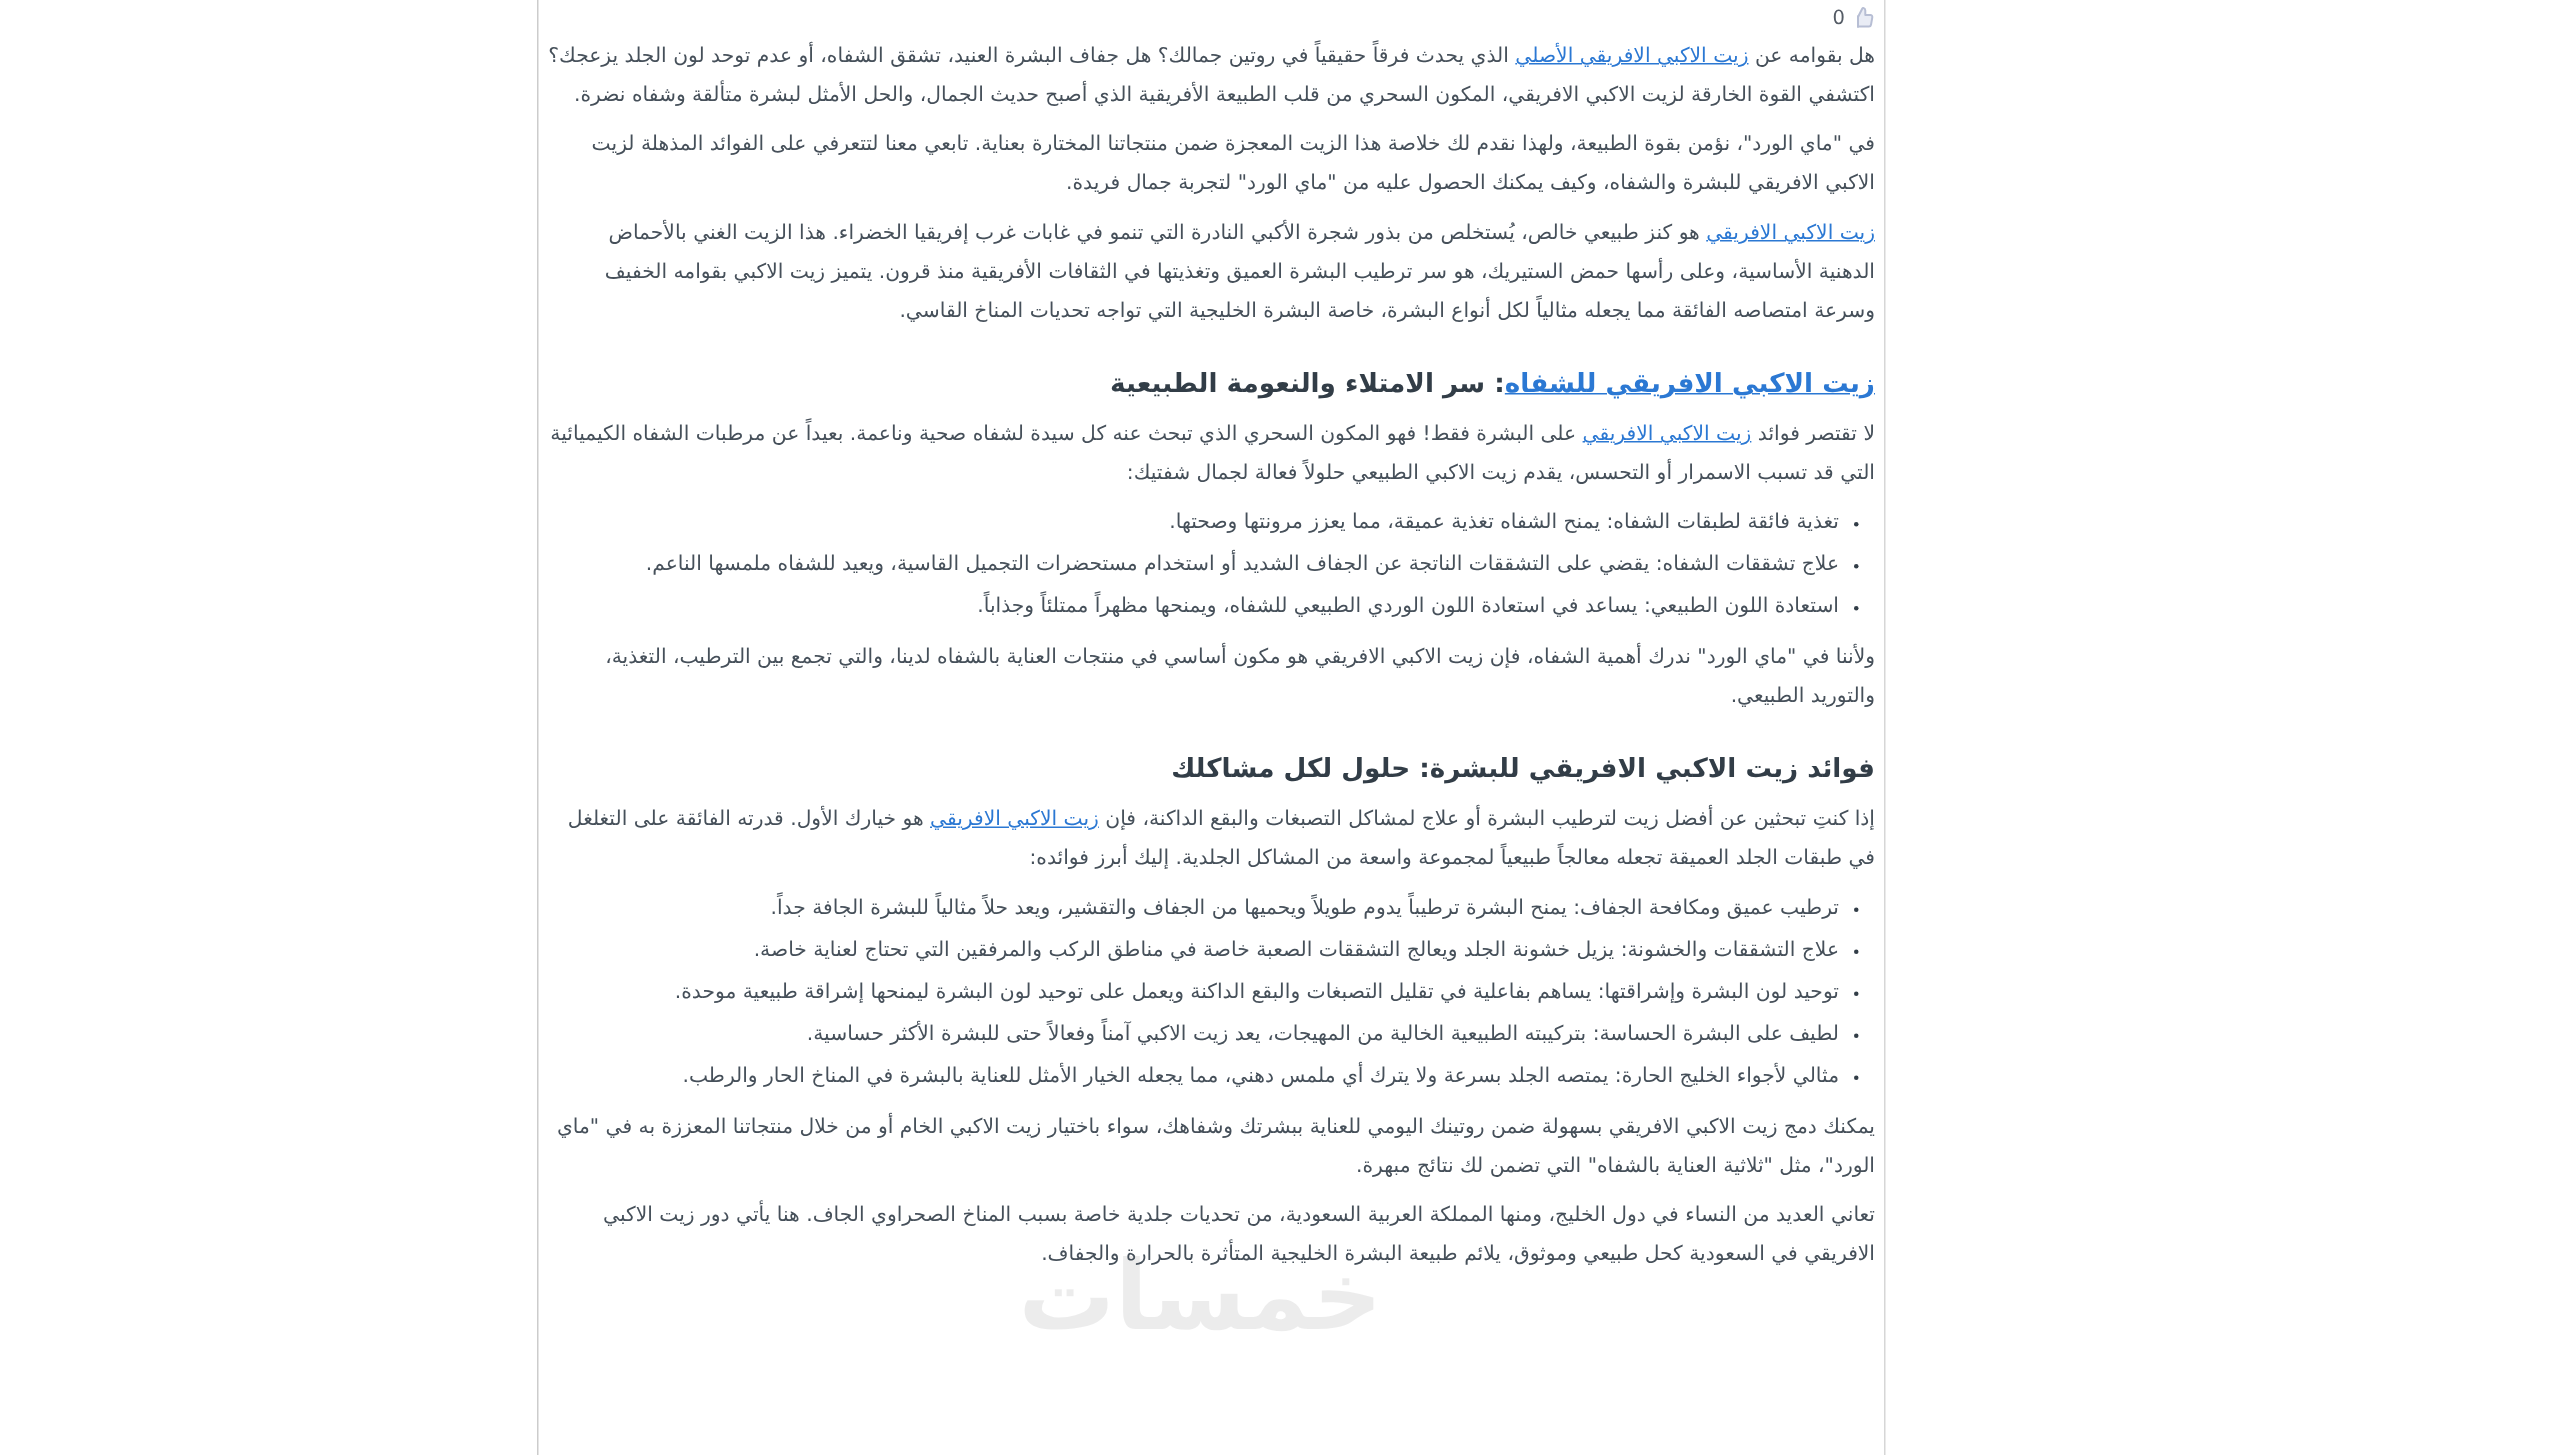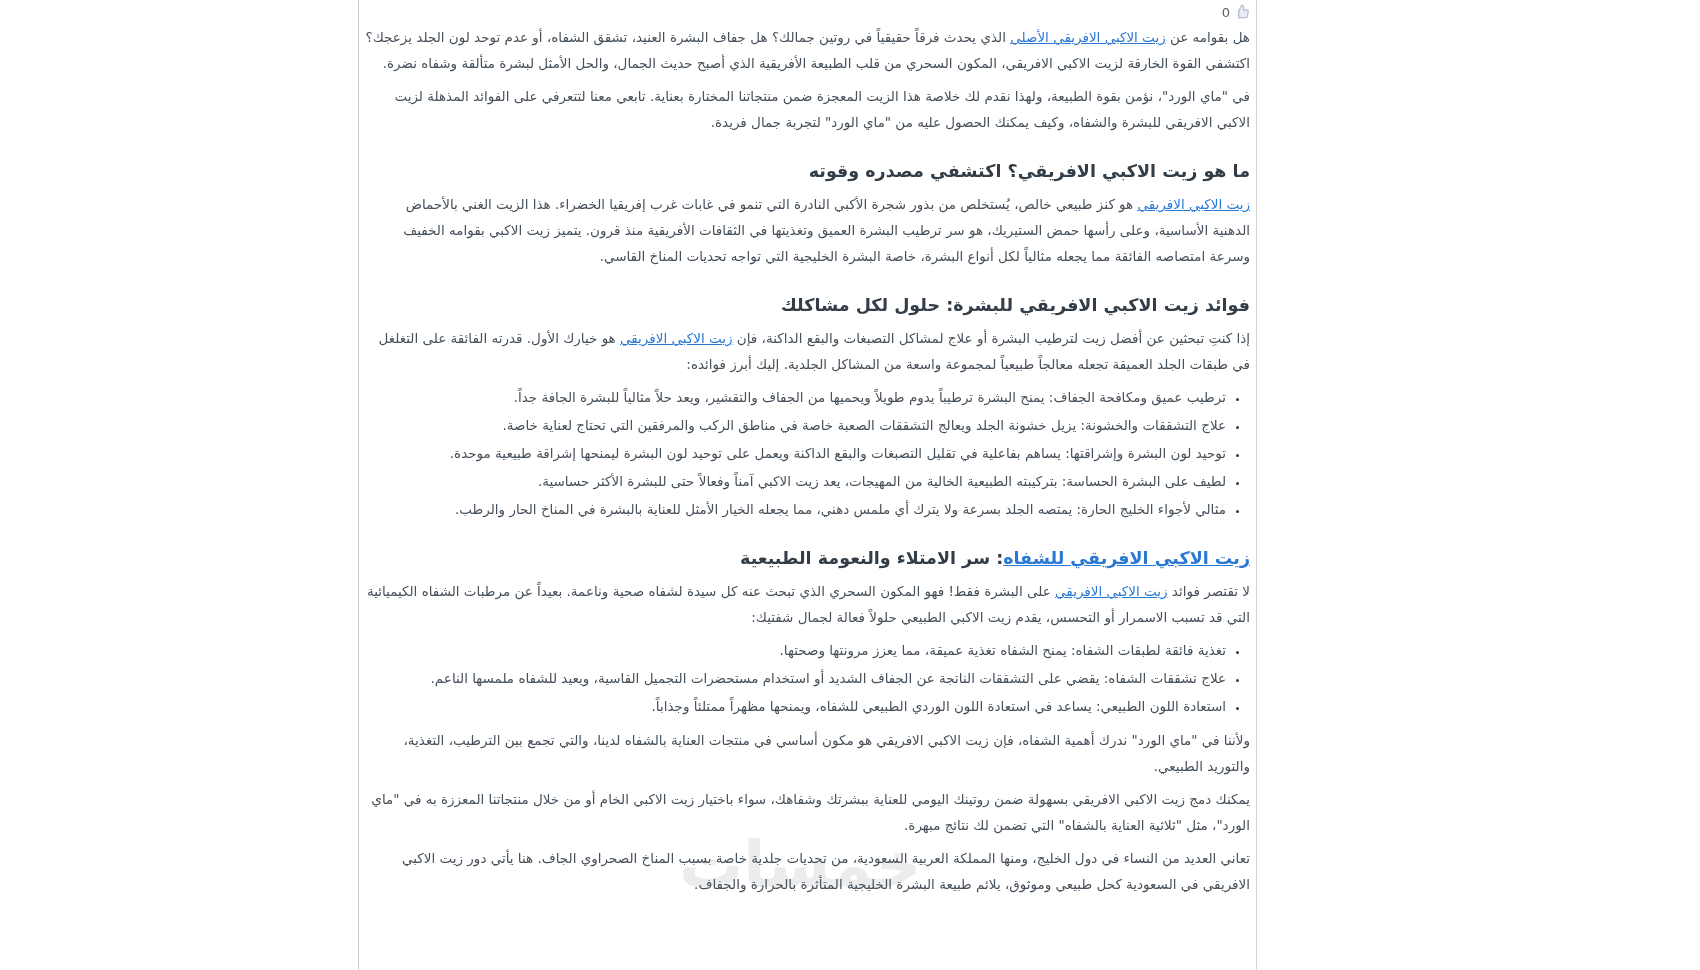--- a/index.html
+++ b/index.html
@@ -92,43 +92,42 @@
         </svg>
       </span>
       <span class="likes-count">0</span>
     </div>
     <div id="sections-root">
         <section>
           <p class="para"><span>هل بقوامه عن </span><a class="inline-link" href="#">زيت الاكبي الافريقي الأصلي</a><span> الذي يحدث فرقاً حقيقياً في روتين جمالك؟ هل جفاف البشرة العنيد، تشقق الشفاه، أو عدم توحد لون الجلد يزعجك؟ اكتشفي القوة الخارقة لزيت الاكبي الافريقي، المكون السحري من قلب الطبيعة الأفريقية الذي أصبح حديث الجمال، والحل الأمثل لبشرة متألقة وشفاه نضرة.</span></p>
           <p class="para"><span>في "ماي الورد"، نؤمن بقوة الطبيعة، ولهذا نقدم لك خلاصة هذا الزيت المعجزة ضمن منتجاتنا المختارة بعناية. تابعي معنا لتتعرفي على الفوائد المذهلة لزيت الاكبي الافريقي للبشرة والشفاه، وكيف يمكنك الحصول عليه من "ماي الورد" لتجربة جمال فريدة.</span></p>
         </section>
         <section>
-          <h2 class="sec-heading"><span>ما هو زيت الاكبي الافريقي؟ اكتشفي مصدره وقوته</span></h2>
           <p class="para"><a class="inline-link" href="#">زيت الاكبي الافريقي</a><span> هو كنز طبيعي خالص، يُستخلص من بذور شجرة الأكبي النادرة التي تنمو في غابات غرب إفريقيا الخضراء. هذا الزيت الغني بالأحماض الدهنية الأساسية، وعلى رأسها حمض الستيريك، هو سر ترطيب البشرة العميق وتغذيتها في الثقافات الأفريقية منذ قرون. يتميز زيت الاكبي بقوامه الخفيف وسرعة امتصاصه الفائقة مما يجعله مثالياً لكل أنواع البشرة، خاصة البشرة الخليجية التي تواجه تحديات المناخ القاسي.</span></p>
+        </section>
+        <section>
+          <h2 class="sec-heading"><a class="inline-link" href="#">زيت الاكبي الافريقي للشفاه</a><span>: سر الامتلاء والنعومة الطبيعية</span></h2>
+          <p class="para"><span>لا تقتصر فوائد </span><a class="inline-link" href="#">زيت الاكبي الافريقي</a><span> على البشرة فقط! فهو المكون السحري الذي تبحث عنه كل سيدة لشفاه صحية وناعمة. بعيداً عن مرطبات الشفاه الكيميائية التي قد تسبب الاسمرار أو التحسس، يقدم زيت الاكبي الطبيعي حلولاً فعالة لجمال شفتيك:</span></p>
+          <ul class="bullet-list">
+            <li><span>تغذية فائقة لطبقات الشفاه: يمنح الشفاه تغذية عميقة، مما يعزز مرونتها وصحتها.</span></li>
+            <li><span>علاج تشققات الشفاه: يقضي على التشققات الناتجة عن الجفاف الشديد أو استخدام مستحضرات التجميل القاسية، ويعيد للشفاه ملمسها الناعم.</span></li>
+            <li><span>استعادة اللون الطبيعي: يساعد في استعادة اللون الوردي الطبيعي للشفاه، ويمنحها مظهراً ممتلئاً وجذاباً.</span></li>
+          </ul>
+          <p class="para"><span>ولأننا في "ماي الورد" ندرك أهمية الشفاه، فإن زيت الاكبي الافريقي هو مكون أساسي في منتجات العناية بالشفاه لدينا، والتي تجمع بين الترطيب، التغذية، والتوريد الطبيعي.</span></p>
         </section>
         <section>
           <h2 class="sec-heading"><span>فوائد زيت الاكبي الافريقي للبشرة: حلول لكل مشاكلك</span></h2>
           <p class="para"><span>إذا كنتِ تبحثين عن أفضل زيت لترطيب البشرة أو علاج لمشاكل التصبغات والبقع الداكنة، فإن </span><a class="inline-link" href="#">زيت الاكبي الافريقي</a><span> هو خيارك الأول. قدرته الفائقة على التغلغل في طبقات الجلد العميقة تجعله معالجاً طبيعياً لمجموعة واسعة من المشاكل الجلدية. إليك أبرز فوائده:</span></p>
           <ul class="bullet-list">
             <li><span>ترطيب عميق ومكافحة الجفاف: يمنح البشرة ترطيباً يدوم طويلاً ويحميها من الجفاف والتقشير، ويعد حلاً مثالياً للبشرة الجافة جداً.</span></li>
             <li><span>علاج التشققات والخشونة: يزيل خشونة الجلد ويعالج التشققات الصعبة خاصة في مناطق الركب والمرفقين التي تحتاج لعناية خاصة.</span></li>
             <li><span>توحيد لون البشرة وإشراقتها: يساهم بفاعلية في تقليل التصبغات والبقع الداكنة ويعمل على توحيد لون البشرة ليمنحها إشراقة طبيعية موحدة.</span></li>
             <li><span>لطيف على البشرة الحساسة: بتركيبته الطبيعية الخالية من المهيجات، يعد زيت الاكبي آمناً وفعالاً حتى للبشرة الأكثر حساسية.</span></li>
             <li><span>مثالي لأجواء الخليج الحارة: يمتصه الجلد بسرعة ولا يترك أي ملمس دهني، مما يجعله الخيار الأمثل للعناية بالبشرة في المناخ الحار والرطب.</span></li>
           </ul>
         </section>
         <section>
-          <h2 class="sec-heading"><a class="inline-link" href="#">زيت الاكبي الافريقي للشفاه</a><span>: سر الامتلاء والنعومة الطبيعية</span></h2>
-          <p class="para"><span>لا تقتصر فوائد </span><a class="inline-link" href="#">زيت الاكبي الافريقي</a><span> على البشرة فقط! فهو المكون السحري الذي تبحث عنه كل سيدة لشفاه صحية وناعمة. بعيداً عن مرطبات الشفاه الكيميائية التي قد تسبب الاسمرار أو التحسس، يقدم زيت الاكبي الطبيعي حلولاً فعالة لجمال شفتيك:</span></p>
-          <ul class="bullet-list">
-            <li><span>تغذية فائقة لطبقات الشفاه: يمنح الشفاه تغذية عميقة، مما يعزز مرونتها وصحتها.</span></li>
-            <li><span>علاج تشققات الشفاه: يقضي على التشققات الناتجة عن الجفاف الشديد أو استخدام مستحضرات التجميل القاسية، ويعيد للشفاه ملمسها الناعم.</span></li>
-            <li><span>استعادة اللون الطبيعي: يساعد في استعادة اللون الوردي الطبيعي للشفاه، ويمنحها مظهراً ممتلئاً وجذاباً.</span></li>
-          </ul>
-          <p class="para"><span>ولأننا في "ماي الورد" ندرك أهمية الشفاه، فإن زيت الاكبي الافريقي هو مكون أساسي في منتجات العناية بالشفاه لدينا، والتي تجمع بين الترطيب، التغذية، والتوريد الطبيعي.</span></p>
-        </section>
-        <section>
           <p class="para"><span>يمكنك دمج زيت الاكبي الافريقي بسهولة ضمن روتينك اليومي للعناية ببشرتك وشفاهك، سواء باختيار زيت الاكبي الخام أو من خلال منتجاتنا المعززة به في "ماي الورد"، مثل "ثلاثية العناية بالشفاه" التي تضمن لك نتائج مبهرة.</span></p>
           <p class="para"><span>تعاني العديد من النساء في دول الخليج، ومنها المملكة العربية السعودية، من تحديات جلدية خاصة بسبب المناخ الصحراوي الجاف. هنا يأتي دور زيت الاكبي الافريقي في السعودية كحل طبيعي وموثوق، يلائم طبيعة البشرة الخليجية المتأثرة بالحرارة والجفاف.</span></p>
         </section>
       </div>
   </div>
 </div>
 
 </body></html>

